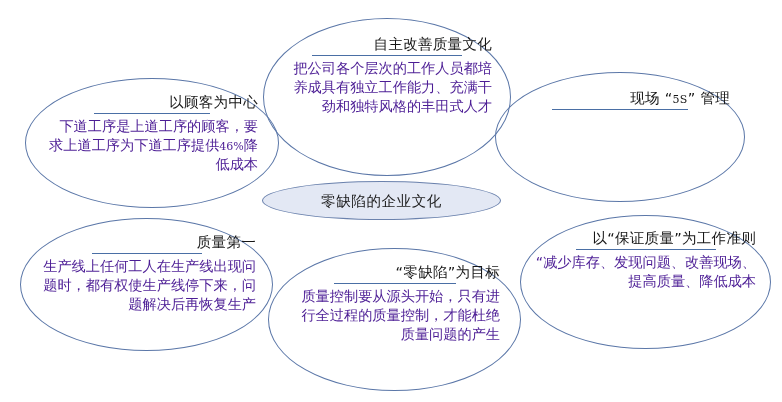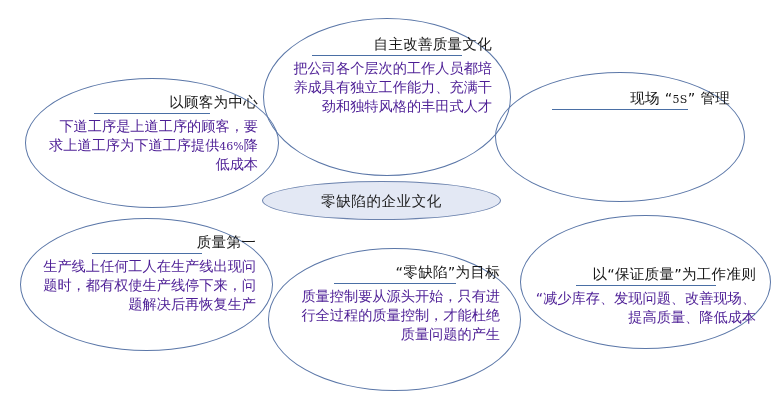--- a/index.html
+++ b/index.html
@@ -90,21 +90,21 @@
 
   #n-quality         { left: 20px;  top: 218px; width: 253px; height: 133px; }
   #n-quality .body-wrap    { top: 14px; padding: 0 16px; }
   #n-quality .title-rule   { width: 110px; }
 
   #n-zero            { left: 268px; top: 248px; width: 253px; height: 143px; }
   #n-zero .body-wrap       { top: 14px; padding: 0 20px; }
   #n-zero .title-rule      { width: 122px; }
 
   #n-guarantee       { left: 520px; top: 215px; width: 251px; height: 134px; }
-  #n-guarantee .body-wrap  { top: 13px; padding: 0 14px; margin-top: 36px; }
+  #n-guarantee .body-wrap  { top: 13px; padding: 0 14px; }
   #n-guarantee .title-rule { width: 140px; }
 
   #n-center          { left: 262px; top: 181px; width: 239px; height: 39px; }
 </style>
 </head>
 <body>
 
 <div id="canvas">
 
   <div class="node" id="n-customer">

